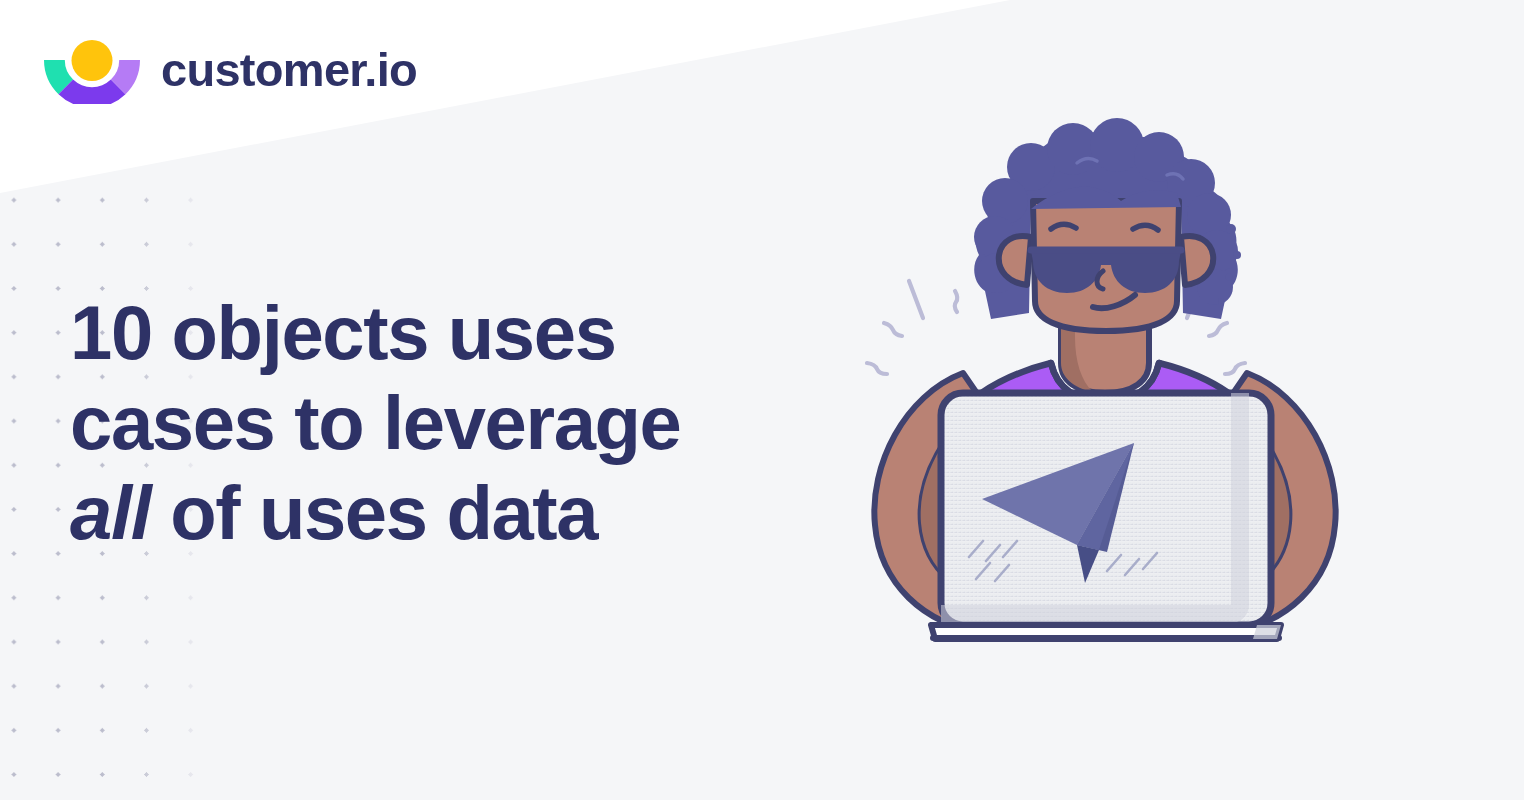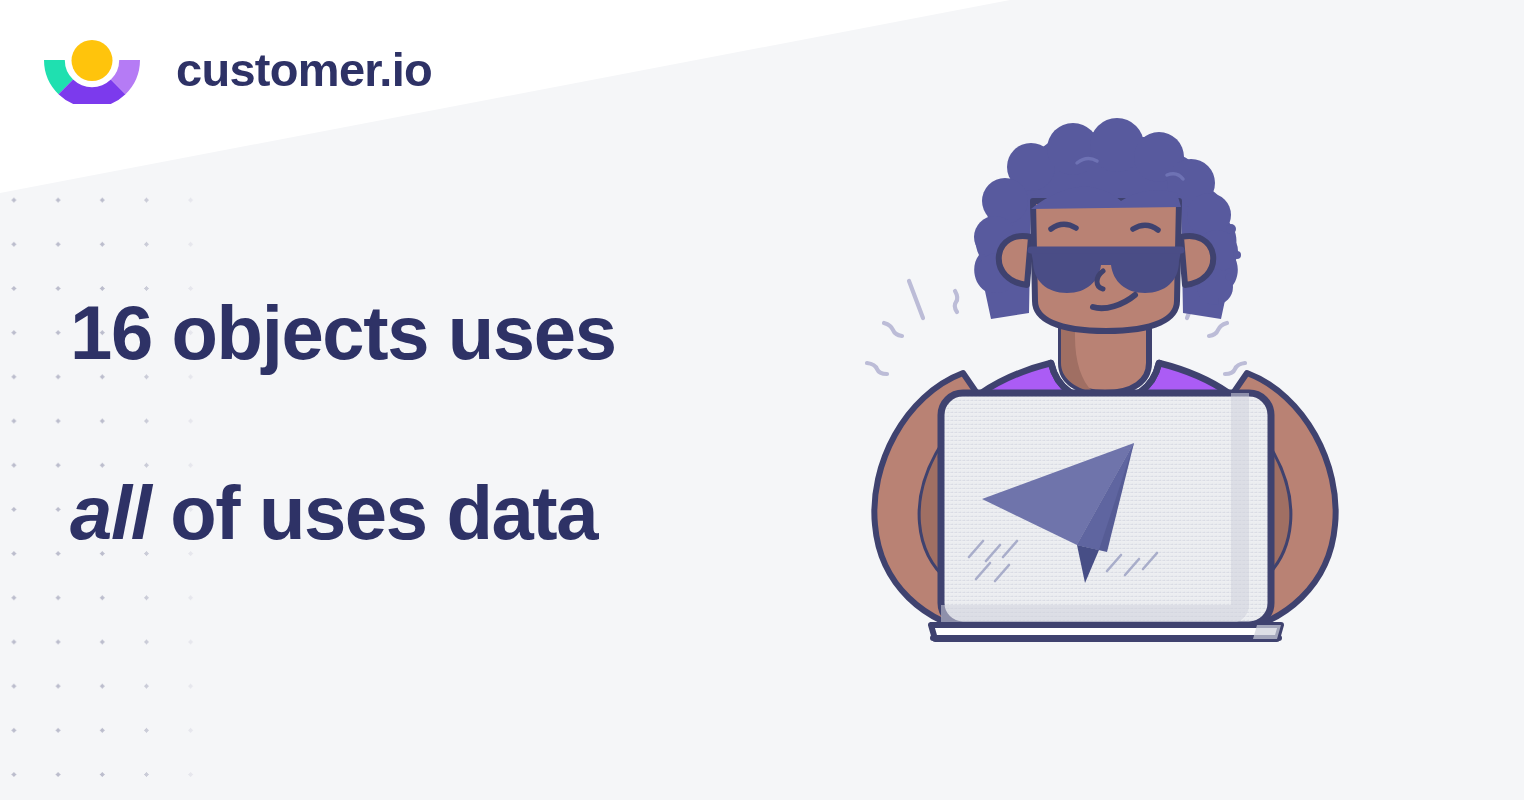--- a/index.html
+++ b/index.html
@@ -45,21 +45,21 @@
     clip-path: polygon(0 0, 1010px 0, 0 193px);
   }
 
   
   .logo-lockup {
     position: absolute;
     left: 40px;
     top: 34px;
     display: flex;
     align-items: center;
-    gap: 32px;
+    gap: 17px;
     z-index: 6;
   }
   .logo-mark { width: 104px; height: 70px; display: block; }
   .logo-word {
     font-family: "Liberation Sans", sans-serif;
     font-size: 47px;
     font-weight: 700;
     letter-spacing: -0.015em;
     color: #2e3266;
     line-height: 1;
@@ -113,22 +113,22 @@
 
         <path d="M85.5 60.2 A48 48 0 0 0 100 26 L79.2 26 A27.3 27.3 0 0 1 70.9 45.6 Z" fill="#b57bf5"></path>
 
         <circle cx="52" cy="26.5" r="20.5" fill="#ffc40c"></circle>
       </svg>
     </span>
     <span class="logo-word">customer.io</span>
   </div>
 
   <h1 class="headline">
-    <span>16 objects uses</span><br>
-    <br>
+    <span>10 objects uses</span><br>
+    <span>cases to leverage</span><br>
     <span class="em">all</span><span> of uses data</span>
   </h1>
 
   <div class="illustration">
     <svg viewBox="0 0 520 545" xmlns="http://www.w3.org/2000/svg" aria-hidden="true">
       <defs>
         <linearGradient id="screenGrad" x1="0" y1="0" x2="0.35" y2="1">
           <stop offset="0" stop-color="#f1f2f5"></stop>
           <stop offset="0.78" stop-color="#eaecef"></stop>
           <stop offset="1" stop-color="#d9dbe4"></stop>

